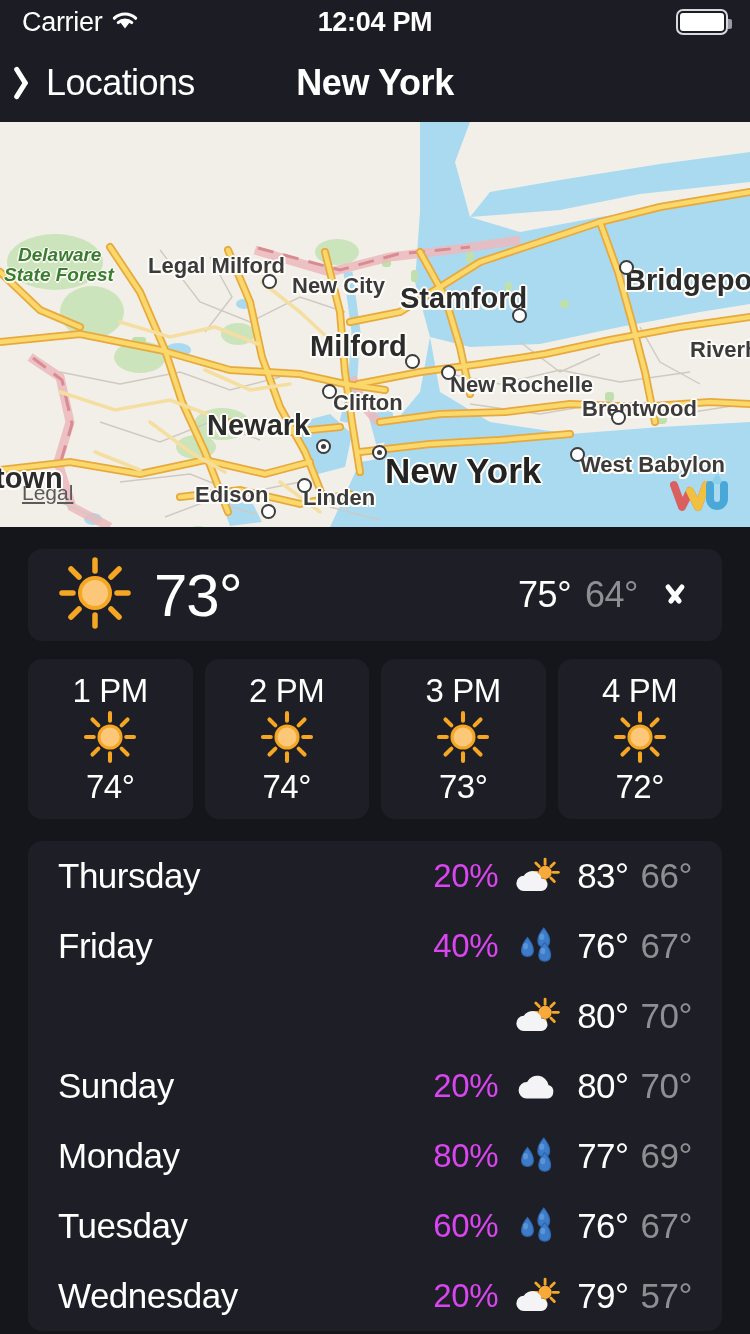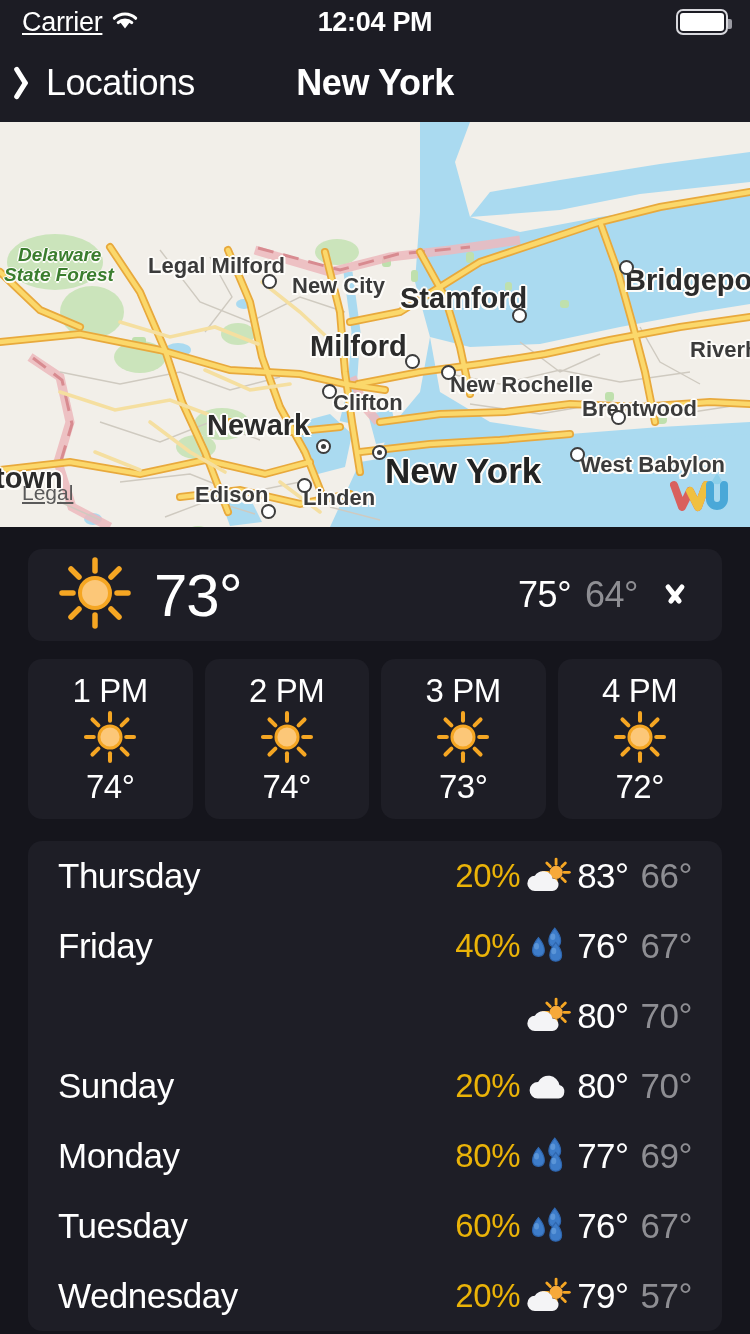--- a/index.html
+++ b/index.html
@@ -10,21 +10,21 @@
     overflow:hidden;
     -webkit-font-smoothing:antialiased;
   }
   .phone{ position:relative; width:750px; height:1334px; background:#15151c; }
 
   
   .statusbar{
     height:44px; background:#1c1c24; display:flex; align-items:center;
     padding:0 22px; position:relative; color:#fff;
   }
-  .sb-left{ display:flex; align-items:center; gap:7px;text-decoration:underline; }
+  .sb-left{ display:flex; align-items:center; gap:7px; }
   .sb-carrier{ font-size:27px; letter-spacing:-.3px; }
   .sb-time{
     position:absolute; left:0; right:0; text-align:center;
     font-size:27px; font-weight:600; letter-spacing:-.3px; pointer-events:none;
   }
   .sb-right{ margin-left:auto; display:flex; align-items:center; }
   .battery{
     width:52px; height:26px; border:2.5px solid #d8d8dd; border-radius:7px;
     padding:2px; display:flex; position:relative;
   }
@@ -115,23 +115,23 @@
   .hour-time{ font-size:33px; color:#fff; letter-spacing:-.4px; }
   .hour-temp{ font-size:33px; color:#fff; letter-spacing:-.4px; }
 
   
   .daily{ margin-top:22px; overflow:hidden; }
   .day-row{
     display:flex; align-items:center; height:70px; padding:0 30px; cursor:pointer;
   }
   .day-name{ font-size:35px; color:#fff; letter-spacing:-.5px; }
   .day-right{ margin-left:auto; display:flex; align-items:center; }
-  .day-pop{ font-size:33px; color:#eab308; letter-spacing:-.4px; margin-right:3px; }
+  .day-pop{ font-size:33px; color:#d946ef; letter-spacing:-.4px; margin-right:14px; }
   .day-icon{ width:52px; display:flex; justify-content:center; align-items:center; }
-  .day-hi{ font-size:35px; color:#fff; letter-spacing:-.5px; margin-left:2px; }
+  .day-hi{ font-size:35px; color:#fff; letter-spacing:-.5px; margin-left:13px; }
   .day-lo{ font-size:35px; color:#8e8e93; letter-spacing:-.5px; margin-left:12px; }
 </style>
 </head>
 <body>
 
 <div class="phone">
 
   <div class="statusbar">
     <div class="sb-left">
       <span class="sb-carrier">Carrier</span>

